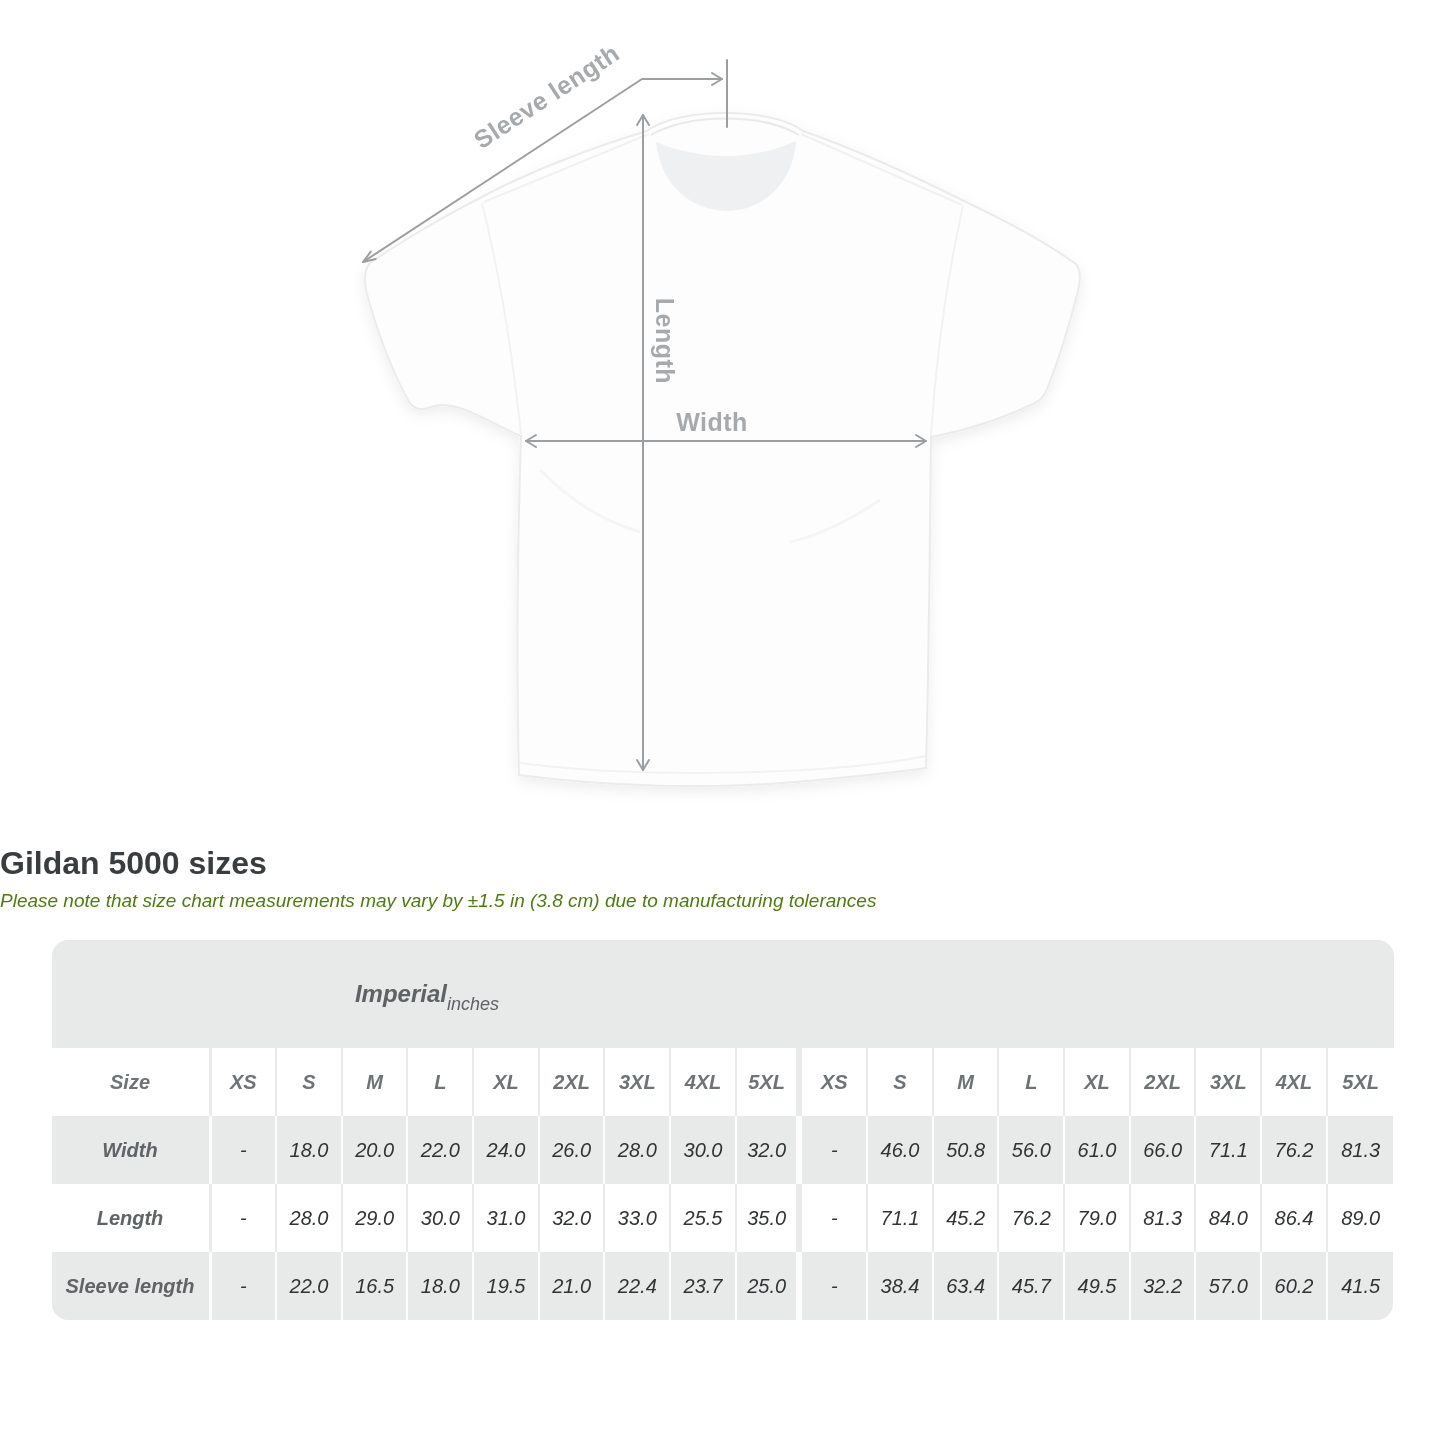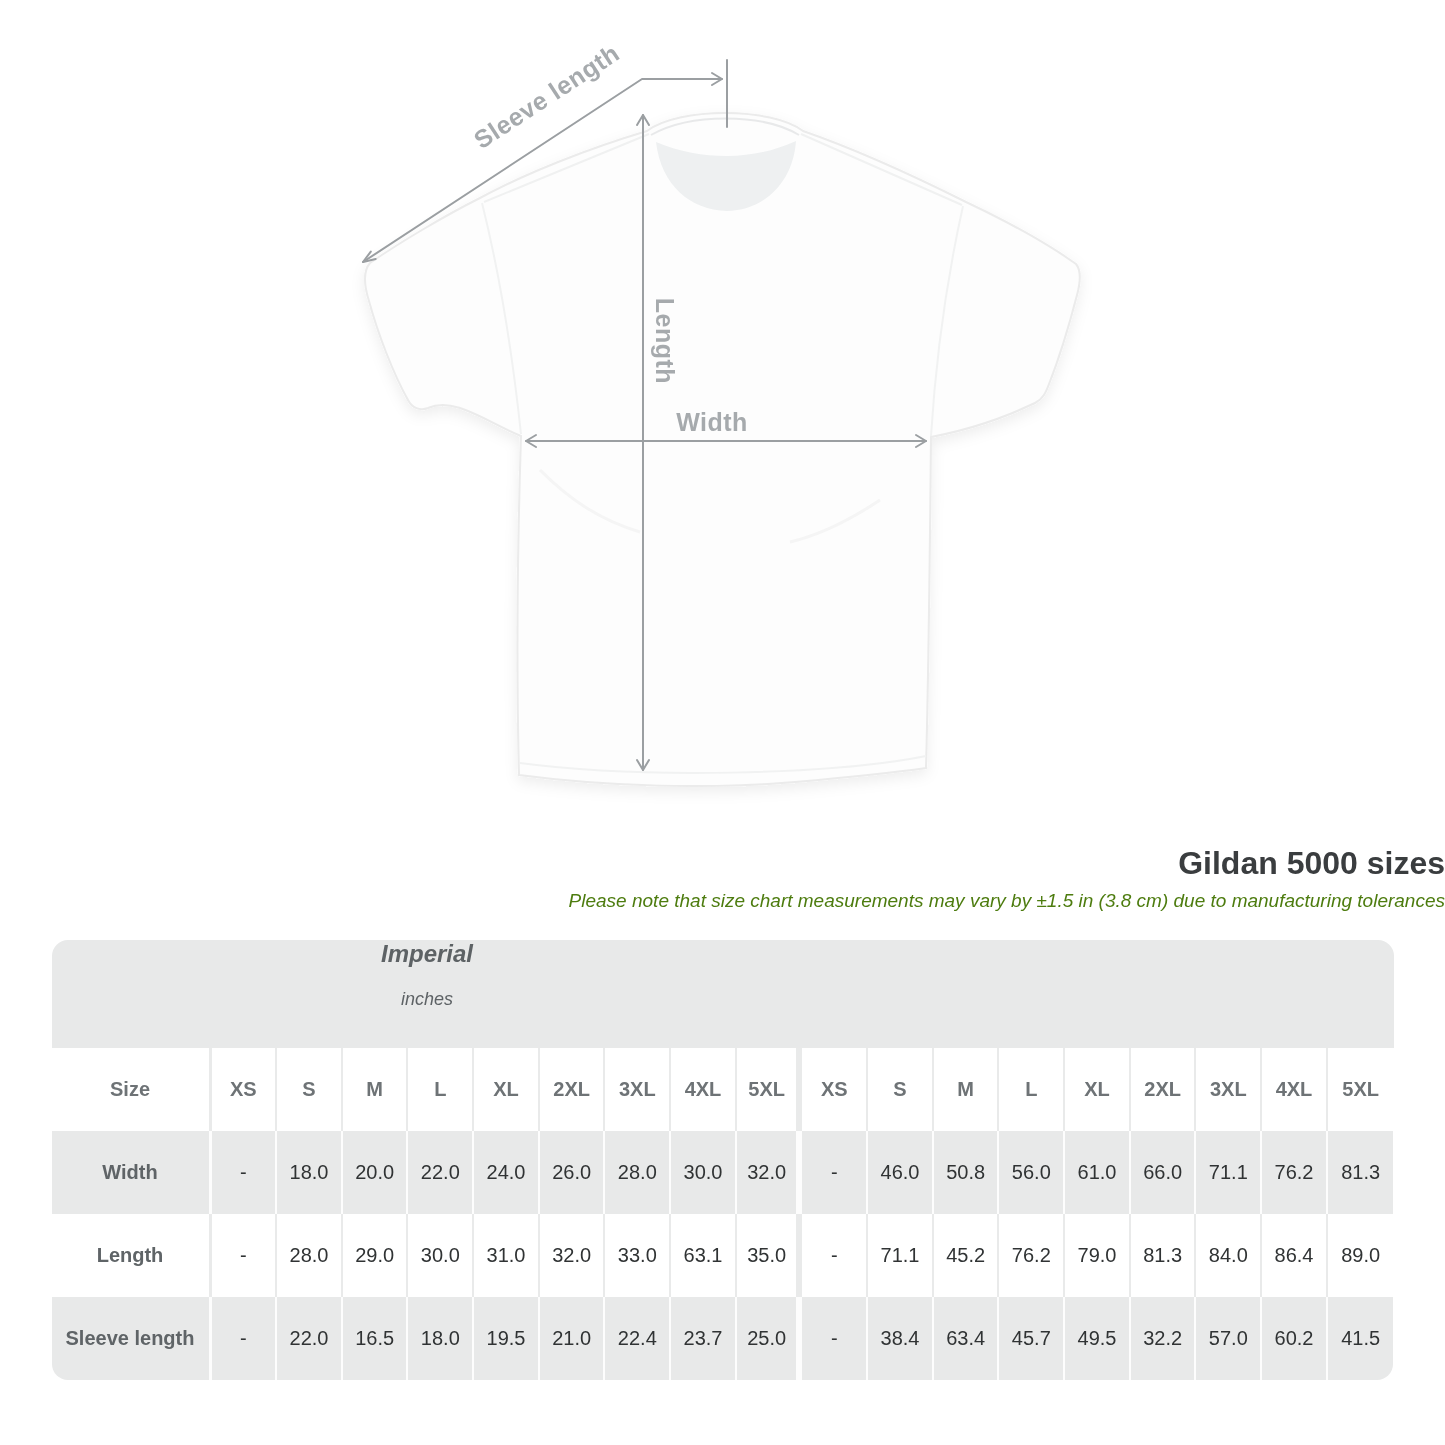--- a/index.html
+++ b/index.html
@@ -13,51 +13,52 @@
   
   .diagram-wrap { width:1445px; height:830px; }
   svg text {
     font-family:"Liberation Sans", sans-serif;
     font-weight:bold;
     fill:#a6aaad;
     letter-spacing:0.5px;
   }
 
   
-  .heading { text-align:right; }
+  .heading { text-align:left; }
   .heading h1 {
     margin:14px 0 0 0;
     font-size:32px; line-height:38px;
     font-weight:bold; color:#3a3d3f;
   }
   .heading .note {
     margin-top:8px;
     font-size:19px; font-style:italic; color:#4d7c0f;
   }
 
   
   .size-table { width:1342px; margin:28px auto 0 auto; }
 
   .band {
     display:grid;
     grid-template-columns:160px repeat(18, 1fr);
     height:108px;
     background:#e8e9e9;
     border-radius:16px 16px 0 0;
   }
-  .band-half { display:flex; flex-direction:column; justify-content:flex-start; align-items:center; }
+  .band-half { display:flex; flex-direction:row; justify-content:center; align-items:center; }
   .band-half.imp { grid-column:1 / 11; }
   .band-half.met { grid-column:11 / 20; }
   .band-title { font-size:24px; font-weight:bold; font-style:italic; color:#5d6265; }
   .band-sub { margin-top:21px; font-size:18px; font-style:italic; color:#5d6265; }
 
   .trow {
     display:grid;
     grid-template-columns:160px repeat(18, 1fr);
-    height:83px;
+    height:68px;
+    font-style:italic;
   }
   .cell {
     display:flex; align-items:center; justify-content:center;
     font-size:20px; color:#303334;
     box-sizing:border-box;
     border-right:2px solid transparent;
   }
   .cell:last-child { border-right:none; }
   .cell.rl { font-weight:bold; color:#5f6467; font-size:20px; }
   .cell.sz { font-weight:bold; color:#6e7376; font-size:20px; }
@@ -215,21 +216,21 @@
 
     <div class="trow row-white">
       <div class="cell rl first">Length</div>
       <div class="cell">-</div>
       <div class="cell">28.0</div>
       <div class="cell">29.0</div>
       <div class="cell">30.0</div>
       <div class="cell">31.0</div>
       <div class="cell">32.0</div>
       <div class="cell">33.0</div>
-      <div class="cell">63.1</div>
+      <div class="cell">25.5</div>
       <div class="cell b">35.0</div>
       <div class="cell">-</div>
       <div class="cell">71.1</div>
       <div class="cell">45.2</div>
       <div class="cell">76.2</div>
       <div class="cell">79.0</div>
       <div class="cell">81.3</div>
       <div class="cell">84.0</div>
       <div class="cell">86.4</div>
       <div class="cell">89.0</div>

